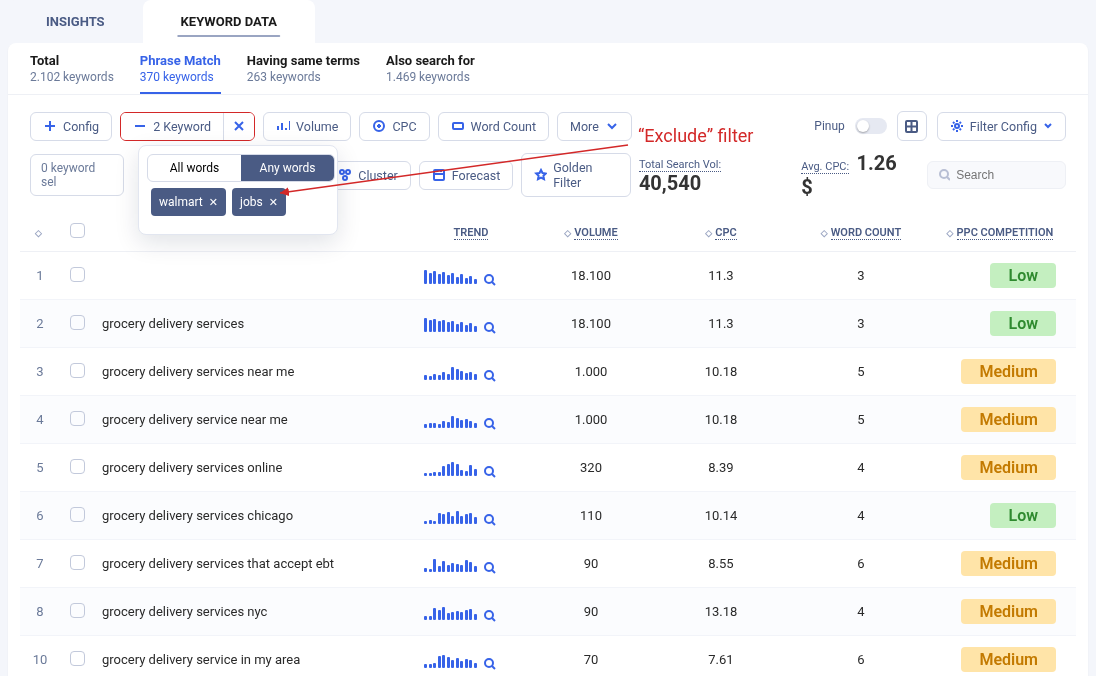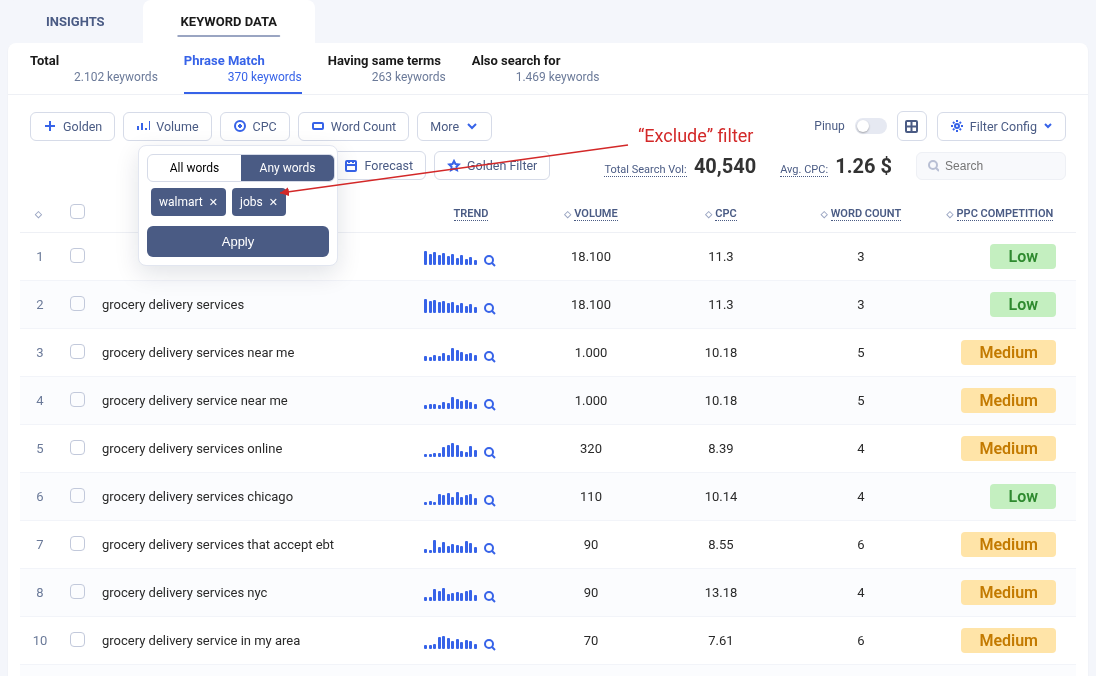--- a/index.html
+++ b/index.html
@@ -40,21 +40,21 @@
     border-radius: 1px;
   }
   
   .stats {
     display: flex;
     gap: 26px;
     padding: 10px 22px 10px;
     border-bottom: 1px solid #eef0f5;
   }
   .stat-title { font-weight: 700; font-size: 13px; color: #1a1a1a; margin-bottom: 2px; }
-  .stat-sub { font-size: 12px; color: #6b7a99; margin-left: 44px; }
+  .stat-sub { font-size: 12px; color: #6b7a99; }
   .stat.active .stat-title { color: #3763e8; }
   .stat.active .stat-sub { color: #3763e8; }
   .stat.active {border-bottom:2px solid #3763e8; padding-bottom:6px; margin-bottom:-10px;}
   
   .filters-row {
     display:flex; align-items:center; gap:8px; padding: 16px 22px 10px;
     position: relative;
   }
   .pill {
     border:1px solid #d6dbe8; border-radius:6px; padding:6px 12px;
@@ -184,21 +184,34 @@
       <div class="stat-title">Also search for</div>
       <div class="stat-sub">1.469 keywords</div>
     </div>
   </div>
 
   <div class="filters-row">
     <div class="pill">
       <svg>
           <path d="M7 2v10M2 7h10"></path>
         </svg>
-      <span>Golden</span>
+      <span>Config</span>
+    </div>
+    <div class="exclude-group">
+      <div class="pill">
+        <svg>
+            <path d="M2 7h10"></path>
+          </svg>
+        <span>2 Keyword</span>
+      </div>
+      <div class="pill" style="padding:6px 8px;">
+        <svg>
+            <path d="M3 3l8 8M11 3l-8 8"></path>
+          </svg>
+      </div>
     </div>
     <div class="pill">
       <svg>
           <path d="M2 11V7m4 4V4m4 7V9m4 2V2"></path>
         </svg>
       <span>Volume</span>
     </div>
     <div class="pill">
       <svg>
           <circle cx="7" cy="7" r="5"></circle>
@@ -242,25 +255,25 @@
 
     <div class="dropdown-panel">
       <div class="seg">
         <div class="seg-opt">All words</div>
         <div class="seg-opt active">Any words</div>
       </div>
       <div class="chips">
           <span class="chip">walmart <span class="x">✕</span></span>
           <span class="chip">jobs <span class="x">✕</span></span>
         </div>
-      <button class="apply-btn">Apply</button>
     </div>
   </div>
 
   <div class="filters-row2">
+    <div class="capsule">0 keyword sel</div>
     <div style="width:200px;"></div>
     <div class="pill">
       <svg>
           <circle cx="4" cy="4" r="2"></circle>
           <circle cx="10" cy="4" r="2"></circle>
           <circle cx="7" cy="10" r="2"></circle>
         </svg>
       <span>Cluster</span>
     </div>
     <div class="pill">

